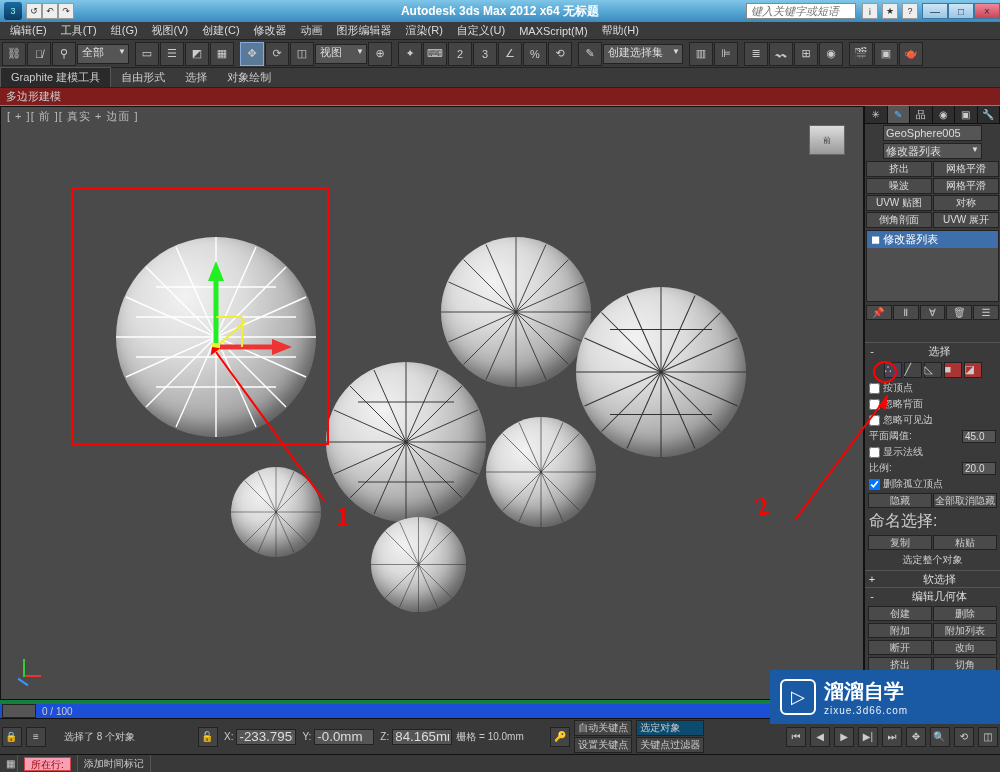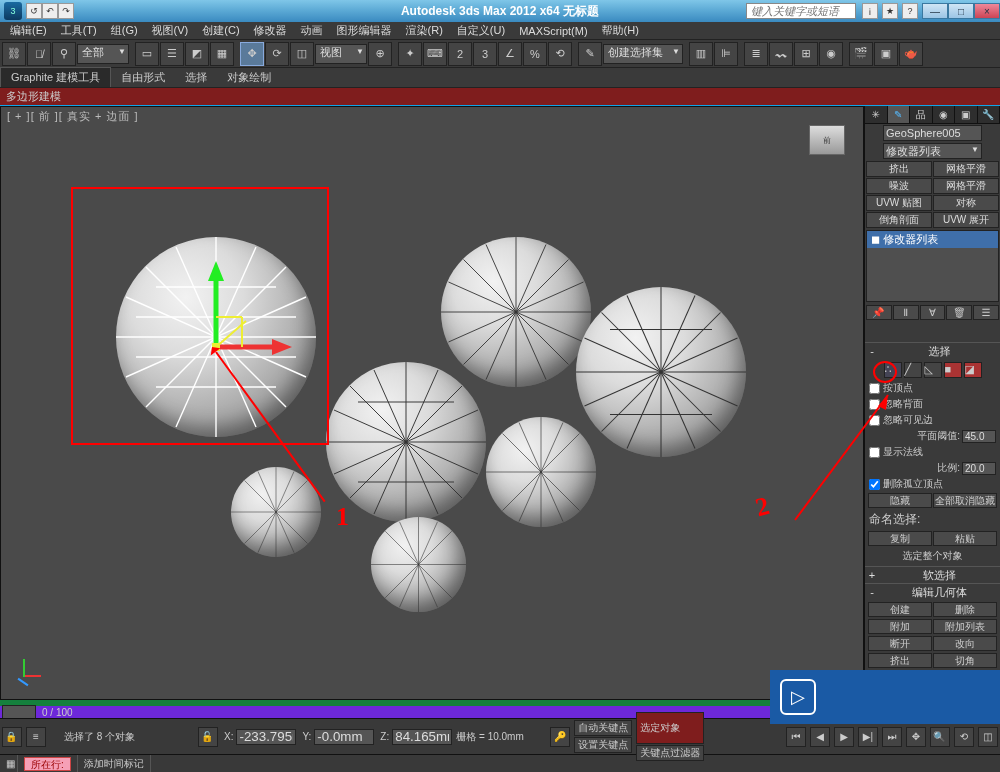--- a/index.html
+++ b/index.html
@@ -74,27 +74,27 @@
 .rollout-h{ height:16px;background:#3a3a3a;display:flex;align-items:center;gap:4px;padding:0 2px;color:#ddd;}
 .rollout-h .pm{width:10px;text-align:center;}
 .rollout-h .t{ flex:1;text-align:center;}
 .rollout-body{ padding:1px 2px;}
 .so-row{ display:flex;gap:2px;justify-content:center;padding:2px;}
 .so{ width:18px;height:16px;background:#444;border:1px solid #222;}
 .so.red{ background:#a33;}
 .chk{ display:flex;align-items:center;gap:3px;color:#ccc;font-size:10px;padding:1px 2px;}
 .chk input{ width:11px;height:11px;}
 .spin-row{ display:flex;align-items:center;gap:2px;font-size:10px;color:#ccc;padding:1px 2px;}
-.spin-row .lab{ flex:1;text-align:right;}
+.spin-row .lab{ flex:1;}
 .spin-row .val{ width:34px;height:13px;background:#555;border:1px solid #222;color:#ddd;font-size:10px;padding:0 2px;}
 .btn-row{ display:flex;gap:1px;padding:1px;}
 .btn-row .b{ flex:1;height:15px;background:#4a4a4a;border:1px solid #222;display:flex;align-items:center;justify-content:center;font-size:10px;}
 
 
-.timeline-top{ height:18px;background:#6d28d9;border-top:6px solid #15803d;display:flex;align-items:center;font-size:10px;color:#ccc;}
+.timeline-top{ height:18px;background:#1d4ed8;border-top:4px solid #15803d;display:flex;align-items:center;font-size:10px;color:#ccc;}
 .timeline-top .slider{ flex:0 0 34px;height:14px;background:#555;border:1px solid #222;margin-left:2px;}
 .timeline-top .range{ margin-left:6px;}
 .timeline-bottom{ height:36px;background:#393939;border-top:1px solid #111;display:flex;align-items:center;gap:4px;padding:0 2px;font-size:10px;color:#ccc;position:relative;}
 .icon-sm{width:20px;height:20px;background:#444;border:1px solid #222;display:flex;align-items:center;justify-content:center;font-size:10px;}
 .coord{display:flex;align-items:center;gap:1px;}
 .coord .cl{padding:0 2px;}
 .coord .cv{width:60px;height:16px;background:#555;border:1px solid #222;color:#ddd;padding:0 2px;}
 .statusbar{ height:18px;background:#393939;border-top:1px solid #111;display:flex;align-items:center;font-size:10px;color:#ccc;}
 .statusbar .cell{padding:0 6px;border-right:1px solid #555;height:100%;display:flex;align-items:center;}
 .statusbar .pink{ background:#f6a0b6;color:#900;border:1px solid #c44;height:14px;padding:0 6px;}
@@ -383,21 +383,21 @@
             <input class="val" value="20.0" style="">
           </div>
         <div class="chk">
             <input type="checkbox" checked="" style="">
             <span>删除孤立顶点</span>
           </div>
         <div class="btn-row">
             <div class="b">隐藏</div>
             <div class="b">全部取消隐藏</div>
           </div>
-        <div style="padding:2px;color:#ccc;font-size:12px">命名选择:</div>
+        <div style="padding:2px;color:#ccc;font-size:16px">命名选择:</div>
         <div class="btn-row">
             <div class="b">复制</div>
             <div class="b">粘贴</div>
           </div>
         <div style="text-align:center;padding:2px;color:#ccc;font-size:10px">选定整个对象</div>
       </div>
     </div>
 
     <div class="rollout">
       <div class="rollout-h">
@@ -465,21 +465,21 @@
       <span class="cl">Z:</span>
       <input class="cv" value="84.165mm" style="">
     </div>
   <div style="width:90px;text-align:left">栅格 = 10.0mm</div>
   <div class="icon-sm">🔑</div>
   <div style="display:flex;flex-direction:column;gap:1px;font-size:10px">
     <div style="background:#444;border:1px solid #222;padding:0 3px">自动关键点</div>
     <div style="background:#444;border:1px solid #222;padding:0 3px">设置关键点</div>
   </div>
   <div style="display:flex;flex-direction:column;gap:1px;font-size:10px">
-    <div style="background:#7f1d1d;border:1px solid #222;padding:8px 3px">选定对象</div>
+    <div style="background:#0c4a6e;border:1px solid #222;padding:0 3px">选定对象</div>
     <div style="background:#444;border:1px solid #222;padding:0 3px">关键点过滤器</div>
   </div>
   <div style="flex:1"></div>
   <div class="icon-sm">⏮</div>
   <div class="icon-sm">◀</div>
   <div class="icon-sm">▶</div>
   <div class="icon-sm">▶|</div>
   <div class="icon-sm">⏭</div>
   <div class="icon-sm">✥</div>
   <div class="icon-sm">🔍</div>
@@ -490,13 +490,17 @@
 <div class="statusbar">
   <div class="cell" style="width:18px">▦</div>
   <div class="cell">
       <span class="pink">所在行:</span>
     </div>
   <div class="cell">添加时间标记</div>
 </div>
 
 <div class="watermark">
   <div class="logo">▷</div>
+  <div>
+    <div class="t1">溜溜自学</div>
+    <div class="t2">zixue.3d66.com</div>
+  </div>
 </div>
 
 </body></html>

